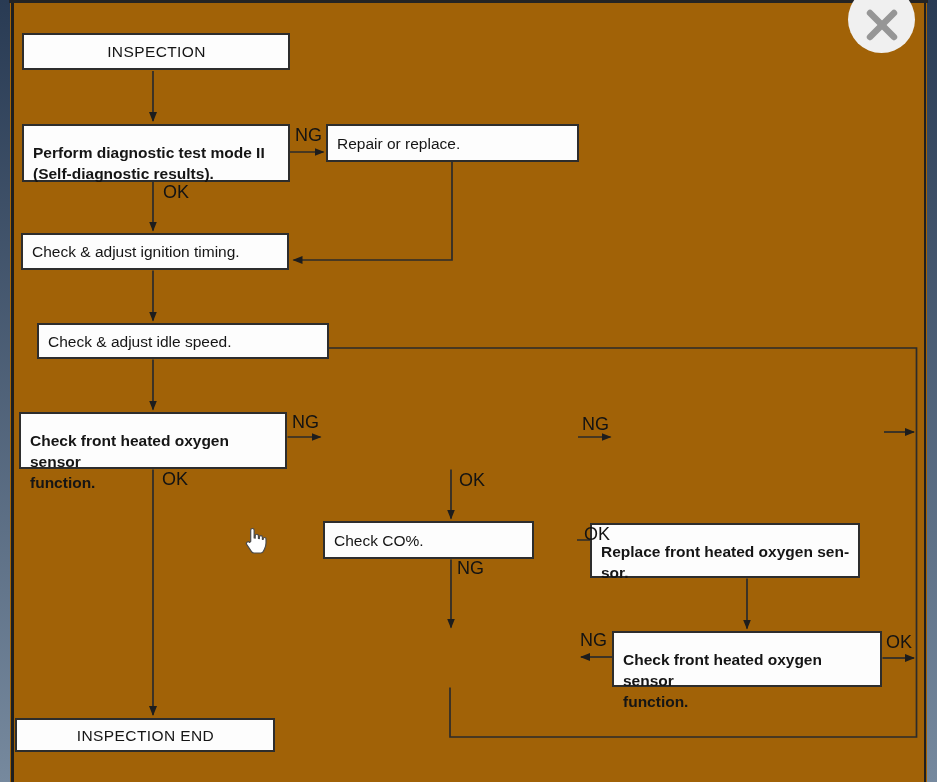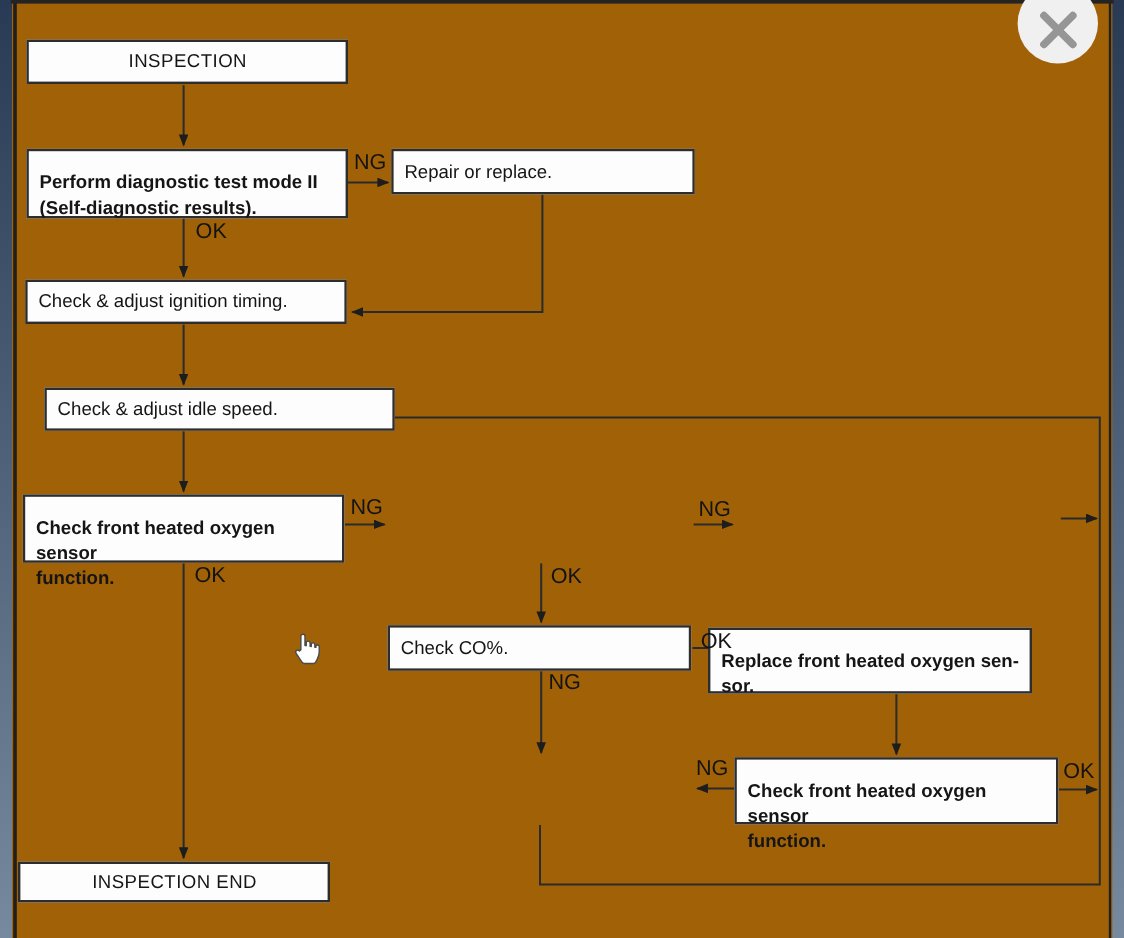--- a/index.html
+++ b/index.html
@@ -32,21 +32,21 @@
   .box.top{align-items:flex-start;padding-top:16px;font-weight:bold;}
 
   .b-inspection      {left:22px;  top:33px;  width:268px; height:37px;}
   .b-perform         {left:22px;  top:124px; width:268px; height:58px;}
   .b-repair          {left:326px; top:124px; width:253px; height:38px;}
   .b-ignition        {left:21px;  top:233px; width:268px; height:37px;}
   .b-idle            {left:21px;  top:323px; width:292px; height:36px;margin-left:16px;}
   .b-o2func          {left:19px;  top:412px; width:268px; height:57px;}
   .b-harness         {left:323px; top:413px; width:254px; height:56px;}
   .b-repharness      {left:613px; top:413px; width:270px; height:37px;}
-  .b-co              {left:323px; top:521px; width:253px; height:38px;}
+  .b-co              {left:323px; top:521px; width:211px; height:38px;}
   .b-replo2          {left:590px; top:523px; width:270px; height:55px;}
   .b-emission        {left:323px; top:630px; width:253px; height:57px;}
   .b-o2func2         {left:612px; top:631px; width:270px; height:56px;}
   .b-end             {left:15px;  top:718px; width:260px; height:34px;}
 
   
   .lbl{position:absolute;font-size:18px;line-height:16px;color:#131313;}
 
   
   .connectors{position:absolute;left:0;top:0;pointer-events:none;}

